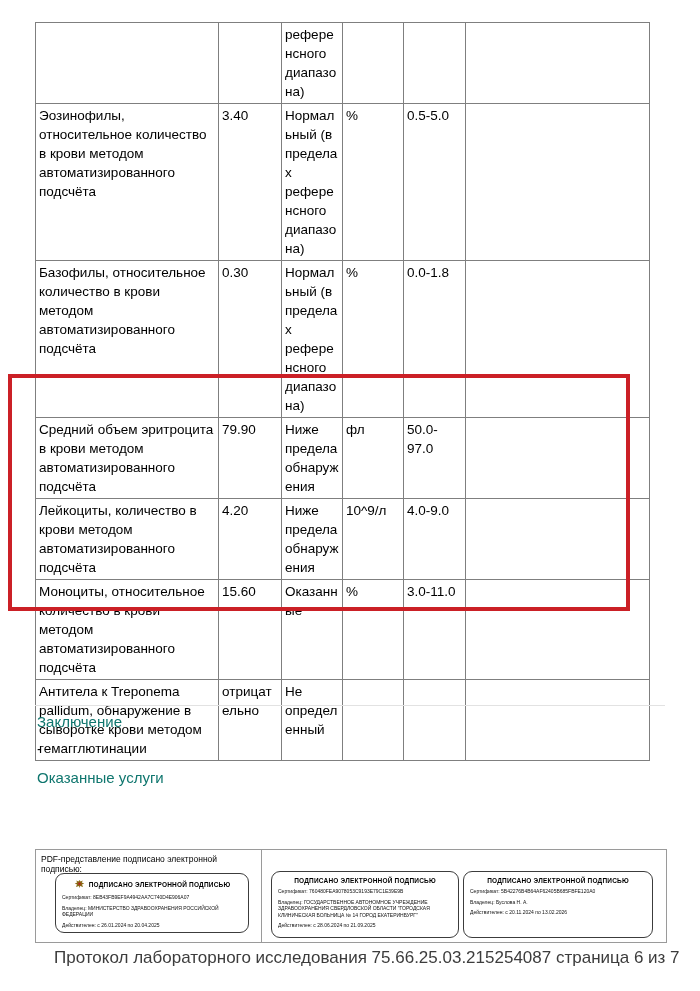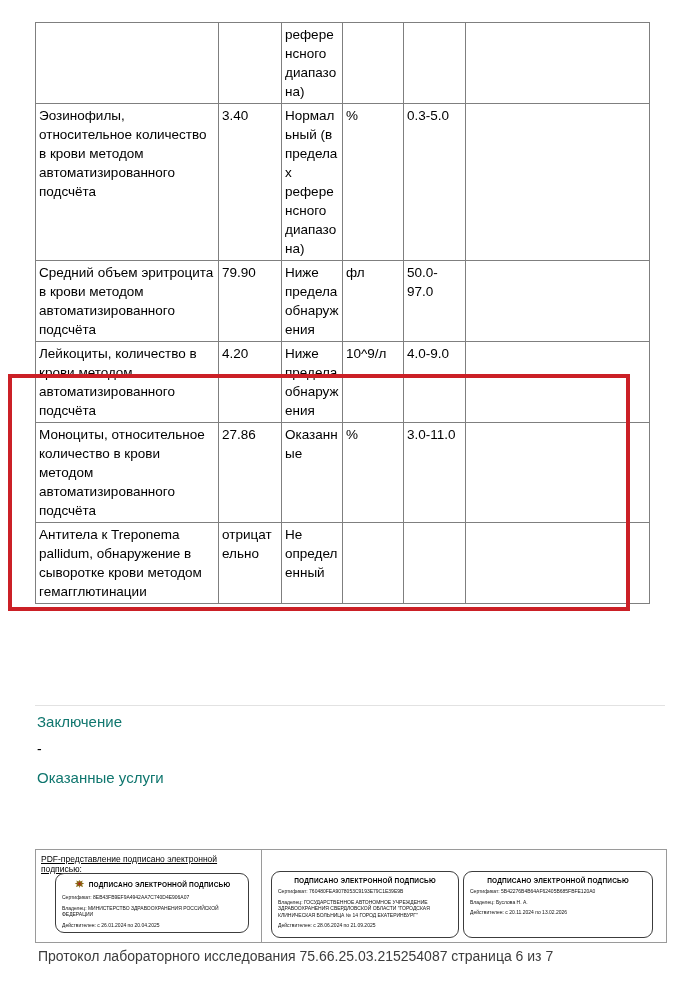--- a/index.html
+++ b/index.html
@@ -34,39 +34,39 @@
   
   .section-divider{position:absolute;left:35px;top:705px;width:630px;height:0;border-top:1px solid #e2e2e2;}
   .section-label{position:absolute;left:37px;color:#0f766e;font-size:15px;}
   .lbl-conclusion{top:713px;}
   .conclusion-value{position:absolute;left:37px;top:741px;font-size:14px;color:#000;}
   .lbl-services{top:769px;}
 
   
   .sig-wrap{position:absolute;left:35px;top:849px;width:630px;height:92px;border:1px solid #9a9a9a;display:flex;}
   .sig-cell{position:relative;height:100%;box-sizing:border-box;}
-  .sig-cell-left{width:226px;border-right:1px solid #9a9a9a;text-decoration:underline;}
+  .sig-cell-left{width:226px;border-right:1px solid #9a9a9a;}
   .sig-cell-right{width:404px;}
   .sig-header{font-size:8.5px;line-height:10px;padding:4px 5px 0 5px;color:#000;}
   .stamp{
     position:absolute;border:1.3px solid #3c3c3c;border-radius:9px;background:#fff;
     box-sizing:border-box;padding:3px 6px 2px 6px;
   }
   .stamp-1{left:19px;top:23px;width:194px;height:60px;}
   .stamp-2{left:9px;top:21px;width:188px;height:67px;}
   .stamp-3{left:201px;top:21px;width:190px;height:67px;}
   .stamp-title{
     display:flex;align-items:center;justify-content:center;gap:4px;
     font-size:6.5px;font-weight:bold;letter-spacing:.2px;margin-top:2px;white-space:nowrap;
   }
   .stamp-line{font-size:5px;line-height:6.5px;margin-top:4px;color:#111;}
   .emblem{flex:0 0 auto;display:inline-block;line-height:0;}
 
   
-  .page-footer{position:absolute;left:38px;top:948px;font-size:14px;color:#3c3c3c;}
+  .page-footer{position:absolute;left:54px;top:948px;font-size:17px;color:#3c3c3c;}
 </style>
 </head>
 <body>
 
 <div class="sheet">
 
   <table class="results-table">
     <colgroup>
       <col style="width:183px">
         <col style="width:63px">
@@ -82,42 +82,50 @@
         <td class="c-status">референсного диапазона)</td>
         <td class="c-unit"></td>
         <td class="c-ref"></td>
         <td class="c-com"></td>
       </tr>
       <tr style="height:138px">
         <td class="c-name">Эозинофилы, относительное количество в крови методом автоматизированного подсчёта</td>
         <td class="c-val">3.40</td>
         <td class="c-status">Нормальный (в пределах референсного диапазона)</td>
         <td class="c-unit">%</td>
-        <td class="c-ref">0.3-5.0</td>
+        <td class="c-ref">0.5-5.0</td>
+        <td class="c-com"></td>
+      </tr>
+      <tr style="height:142px">
+        <td class="c-name">Базофилы, относительное количество в крови методом автоматизированного подсчёта</td>
+        <td class="c-val">0.30</td>
+        <td class="c-status">Нормальный (в пределах референсного диапазона)</td>
+        <td class="c-unit">%</td>
+        <td class="c-ref">0.0-1.8</td>
         <td class="c-com"></td>
       </tr>
       <tr style="height:78px">
         <td class="c-name">Средний объем эритроцита в крови методом автоматизированного подсчёта</td>
         <td class="c-val">79.90</td>
         <td class="c-status">Ниже предела обнаружения</td>
         <td class="c-unit">фл</td>
         <td class="c-ref">50.0-97.0</td>
         <td class="c-com"></td>
       </tr>
       <tr style="height:78px">
         <td class="c-name">Лейкоциты, количество в крови методом автоматизированного подсчёта</td>
         <td class="c-val">4.20</td>
         <td class="c-status">Ниже предела обнаружения</td>
         <td class="c-unit">10^9/л</td>
         <td class="c-ref">4.0-9.0</td>
         <td class="c-com"></td>
       </tr>
       <tr style="height:77px">
         <td class="c-name">Моноциты, относительное количество в крови методом автоматизированного подсчёта</td>
-        <td class="c-val">27.86</td>
+        <td class="c-val">15.60</td>
         <td class="c-status">Оказанные</td>
         <td class="c-unit">%</td>
         <td class="c-ref">3.0-11.0</td>
         <td class="c-com"></td>
       </tr>
       <tr style="height:80px">
         <td class="c-name">Антитела к Treponema pallidum, обнаружение в сыворотке крови методом гемагглютинации</td>
         <td class="c-val">отрицательно</td>
         <td class="c-status">Не определенный</td>
         <td class="c-unit"></td>

